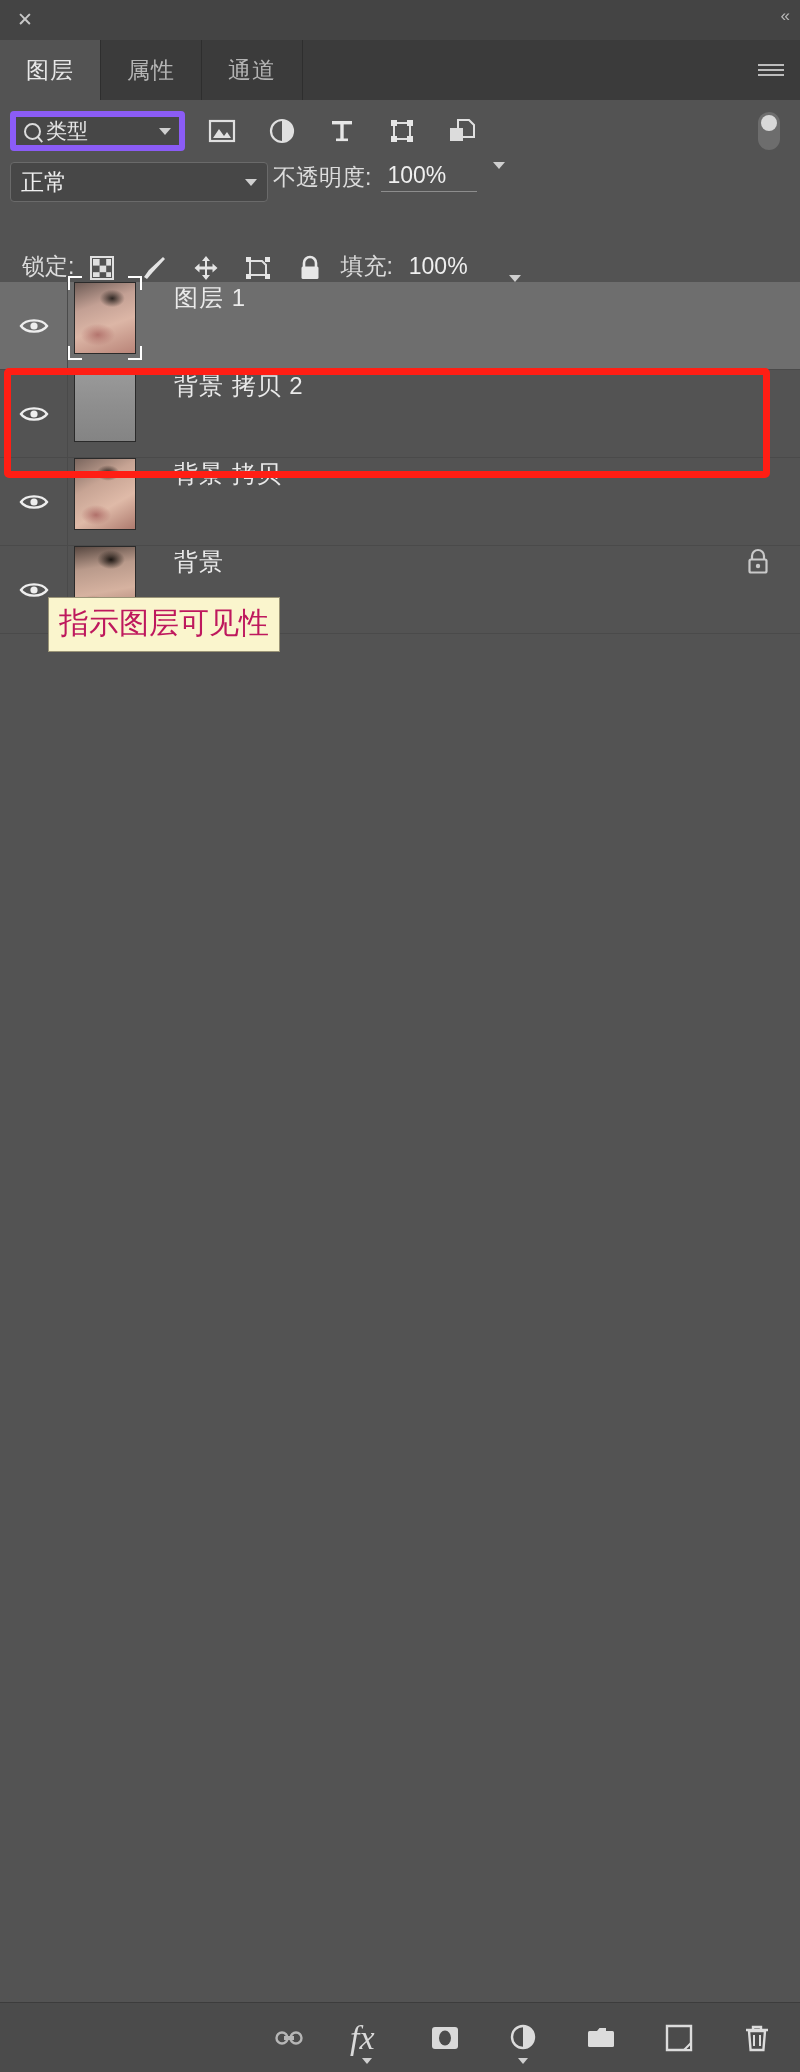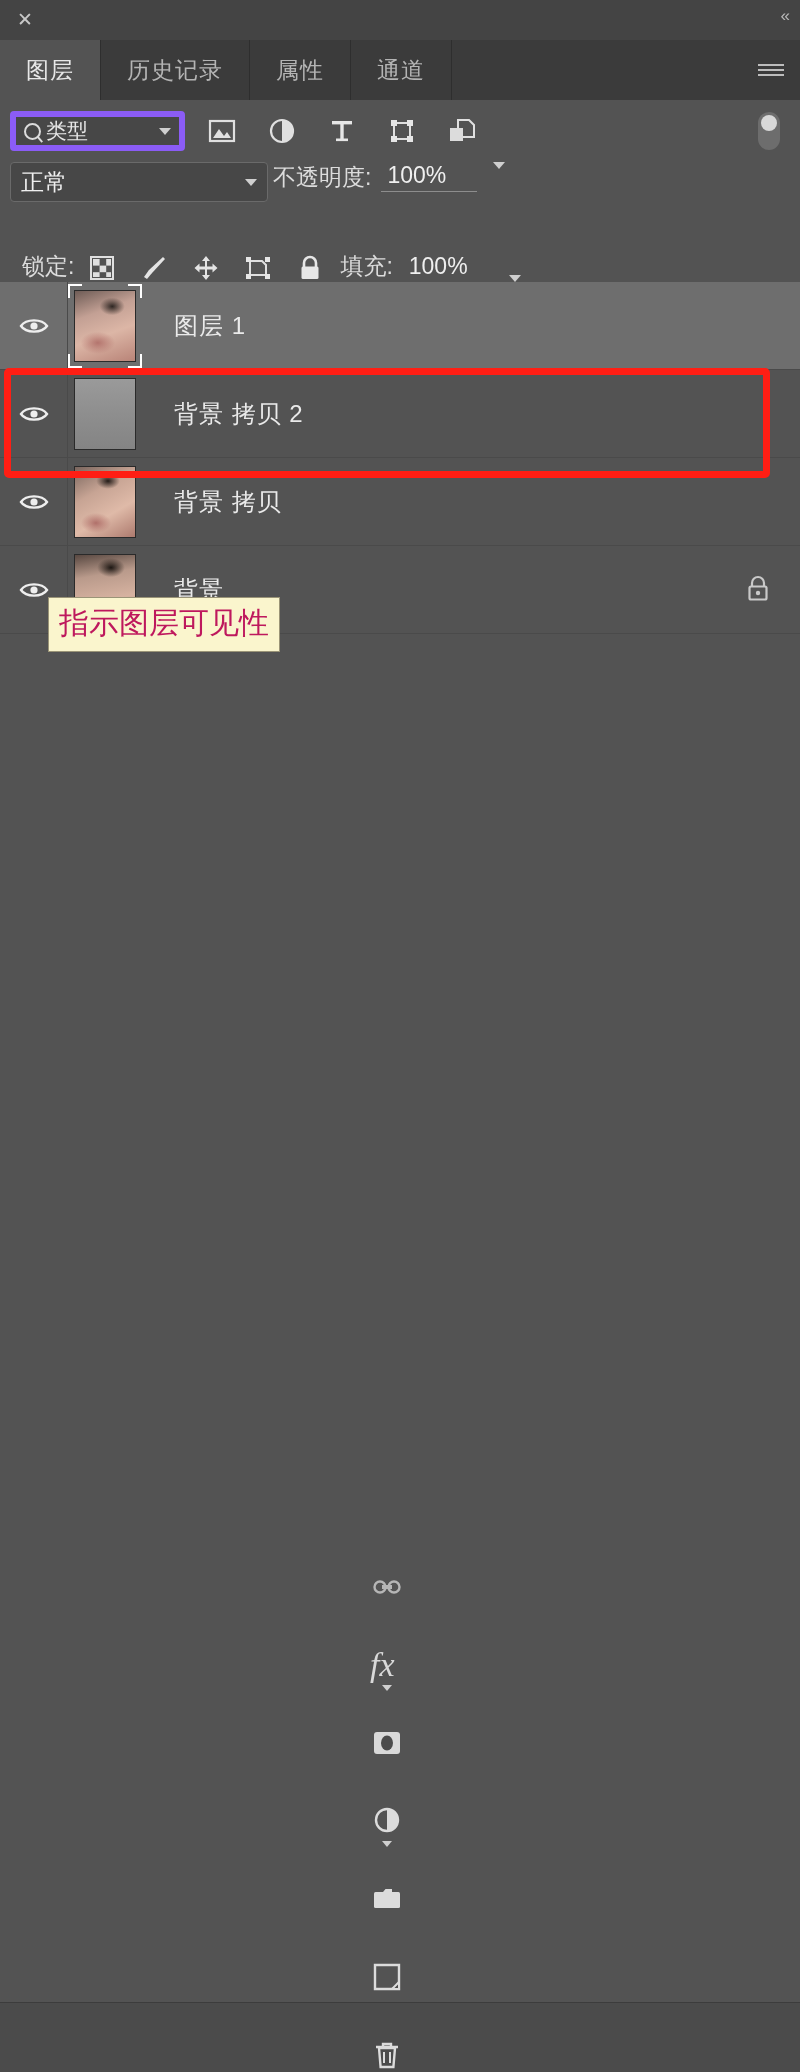--- a/index.html
+++ b/index.html
@@ -186,21 +186,21 @@
     margin-left: 10px; font-size: 23px; color: #efefef;
     min-width: 92px; padding: 0 6px 2px 6px; cursor: text;
   }
   .fill-chev { margin-left: 14px; cursor: pointer; }
 
   
   .layer-list { position: relative; }
   .layer-row {
     position: relative;
     height: 88px;
-    display: flex; align-items: center;
+    display: flex; 
     border-bottom: 1px solid #4a4a4a;
     background: #535353;
     cursor: pointer;
   }
   .layer-row.selected { background: #6e6e6e; }
   .eye-cell {
     width: 68px; height: 100%;
     display: flex; align-items: center; justify-content: center;
     border-right: 1px solid #4a4a4a;
     cursor: pointer;
@@ -285,21 +285,20 @@
   }
   .bottom-bar {
     position: absolute;
     left: 0; right: 0; bottom: 0;
     height: 70px;
     background: #4b4b4b;
     border-top: 1px solid #3c3c3c;
     display: flex; align-items: center; justify-content: flex-end;
     padding-right: 26px;
     gap: 44px;
-    flex-direction: column;
   }
   .bicon { width: 34px; height: 34px; cursor: pointer; position: relative; }
   .bicon .caret {
     position: absolute; left: 50%; bottom: -9px;
     transform: translateX(-50%);
     width: 0; height: 0;
     border-left: 5px solid transparent;
     border-right: 5px solid transparent;
     border-top: 6px solid #cfcfcf;
   }
@@ -319,23 +318,20 @@
   <div class="titlebar">
     <div class="close-x">✕</div>
     <div class="collapse-arrows">«</div>
   </div>
 
   <div class="tabs">
     <div class="tab active">
       <span>图层</span>
     </div>
     <div class="tab">
-      <span>历史记录</span>
-    </div>
-    <div class="tab">
       <span>属性</span>
     </div>
     <div class="tab">
       <span>通道</span>
     </div>
     <div class="tab-menu">
       <div>
         <span class="bar"></span>
         <span class="bar"></span>
         <span class="bar"></span>

